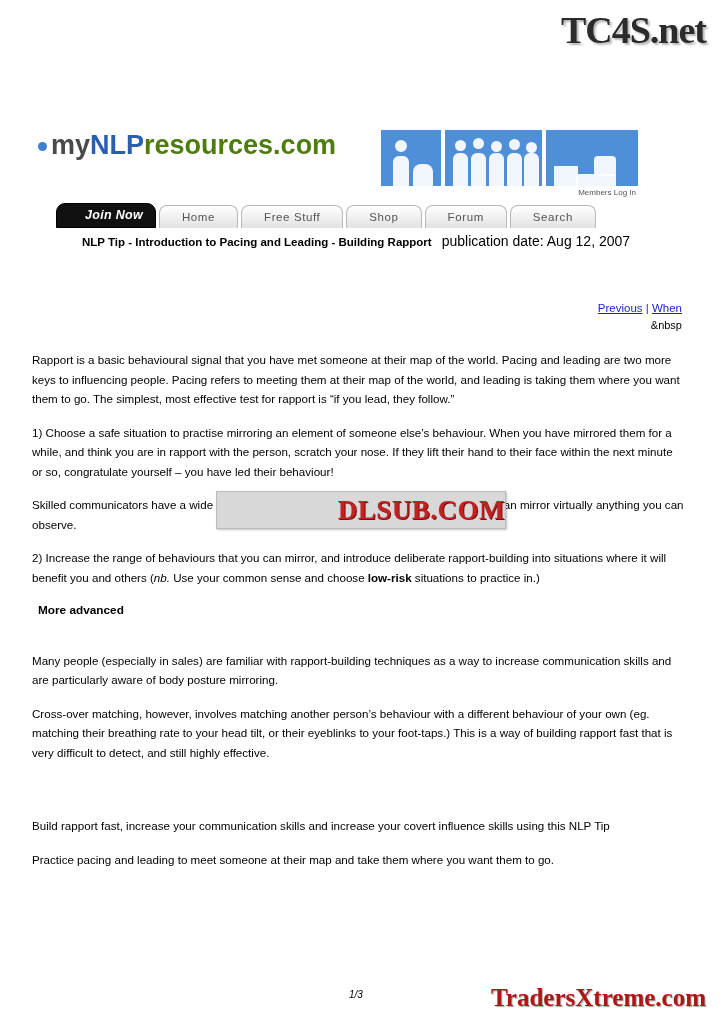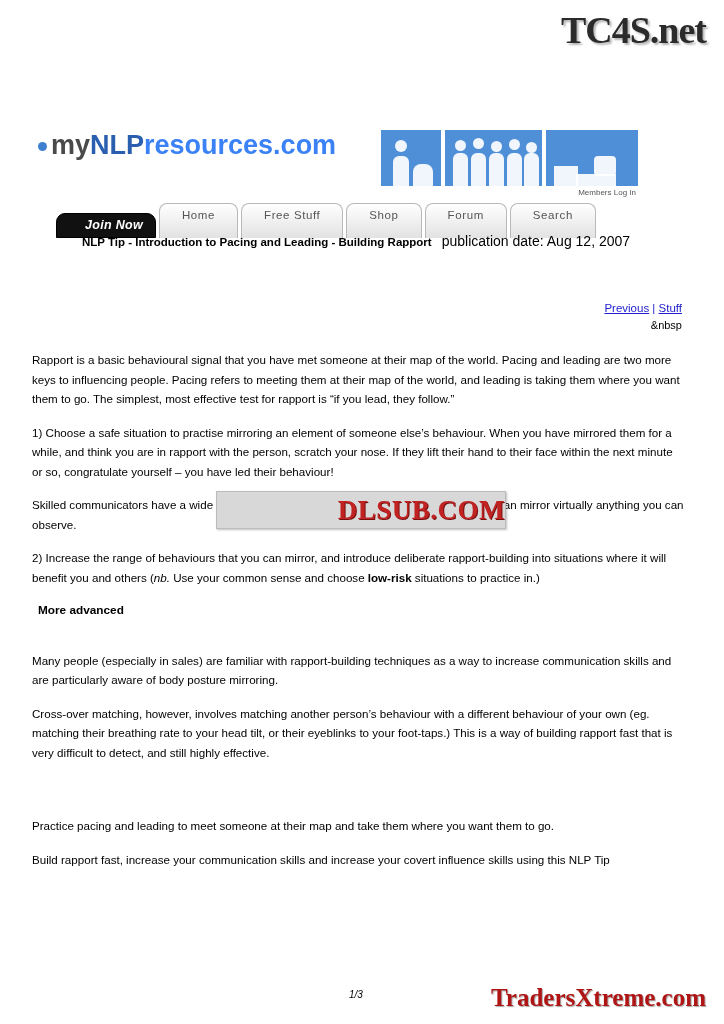--- a/index.html
+++ b/index.html
@@ -55,21 +55,21 @@
     display: inline-block;
     width: 9px;
     height: 9px;
     background: #3f7fcf;
     border-radius: 50%;
     margin-right: 4px;
     vertical-align: middle;
   }
   .brand-title .b-my { color: #4a4a4a; }
   .brand-title .b-nlp { color: #2a5fb0; font-weight: bold; }
-  .brand-title .b-res { color: #3b82f6; }
+  .brand-title .b-res { color: #4d7c0f; }
   .brand-sub {
     font-size: 13.5px;
     color: #6a6a6a;
     letter-spacing: 0.5px;
     margin-top: 4px;
     margin-left: 14px;
   }
 
   .banner-imgs {
     display: flex;
@@ -128,21 +128,21 @@
     border-radius: 9px 9px 0 0;
     border: 1px solid #000;
     letter-spacing: 0.3px;
   }
   .nav-tab {
     background: linear-gradient(#ffffff, #e2e2e2);
     border: 1px solid #b9b9b9;
     border-bottom: none;
     color: #555555;
     font-size: 11.5px;
-    padding: 5px 22px 17px 22px;
+    padding: 5px 22px 5px 22px;
     border-radius: 8px 8px 0 0;
     margin-left: 3px;
     letter-spacing: 0.6px;
   }
 
   
   .title-line {
     position: absolute;
     top: 233px;
     left: 82px;
@@ -296,37 +296,37 @@
   </div>
 </div>
 
 <div class="title-line">
   <span class="t-main">NLP Tip - Introduction to Pacing and Leading - Building Rapport</span><span class="t-date">publication date: Aug 12, 2007</span>
 </div>
 
 <div class="prevnext">
   <a href="#">Previous</a>
   <span class="sep">|</span>
-  <a href="#">Stuff</a>
+  <a href="#">When</a>
 </div>
 <div class="nbsp-line">&amp;nbsp</div>
 
 <div class="article">
   <p>Rapport is a basic behavioural signal that you have met someone at their map of the world. Pacing and leading are two more keys to influencing people. Pacing refers to meeting them at their map of the world, and leading is taking them where you want them to go. The simplest, most effective test for rapport is “if you lead, they follow.”</p>
   <p>1) Choose a safe situation to practise mirroring an element of someone else’s behaviour. When you have mirrored them for a while, and think you are in rapport with the person, scratch your nose. If they lift their hand to  their face within the next minute or so, congratulate yourself – you have led their behaviour!</p>
   <p>Skilled communicators have a wide range of behaviours they can use to pace rapport. You can mirror virtually anything you can observe.</p>
   <p><span>2) Increase the range of behaviours that you can mirror, and introduce deliberate rapport-building into situations where it will benefit you and others (</span><span class="ital">nb.</span><span> Use your common sense and choose </span><span class="bold">low-risk</span><span> situations to practice in.)</span></p>
   <div class="h-sub">More advanced</div>
   <div class="gap-lg"></div>
   <p>Many people (especially in sales) are familiar with rapport-building techniques as a way to increase communication skills and are particularly aware of body posture mirroring.</p>
   <p>Cross-over matching, however, involves matching another person’s behaviour with a different behaviour of your own (eg. matching their breathing rate to your head tilt, or their eyeblinks to your foot-taps.) This is a way of building rapport fast that is very difficult to detect, and still highly effective.</p>
   <div class="gap-md"></div>
   <div class="gap-md"></div>
+  <p>Build rapport fast, increase your communication skills and increase your covert influence skills using this NLP Tip</p>
   <p> Practice pacing and leading to meet someone at their map and take them where you want them to go.</p>
-  <p>Build rapport fast, increase your communication skills and increase your covert influence skills using this NLP Tip</p>
 </div>
 
 <div class="dlsub">
   <span>DLSUB.COM</span>
 </div>
 
 <div class="page-num">1/3</div>
 <div class="footer-watermark">TradersXtreme.com</div>
 
 </body></html>

